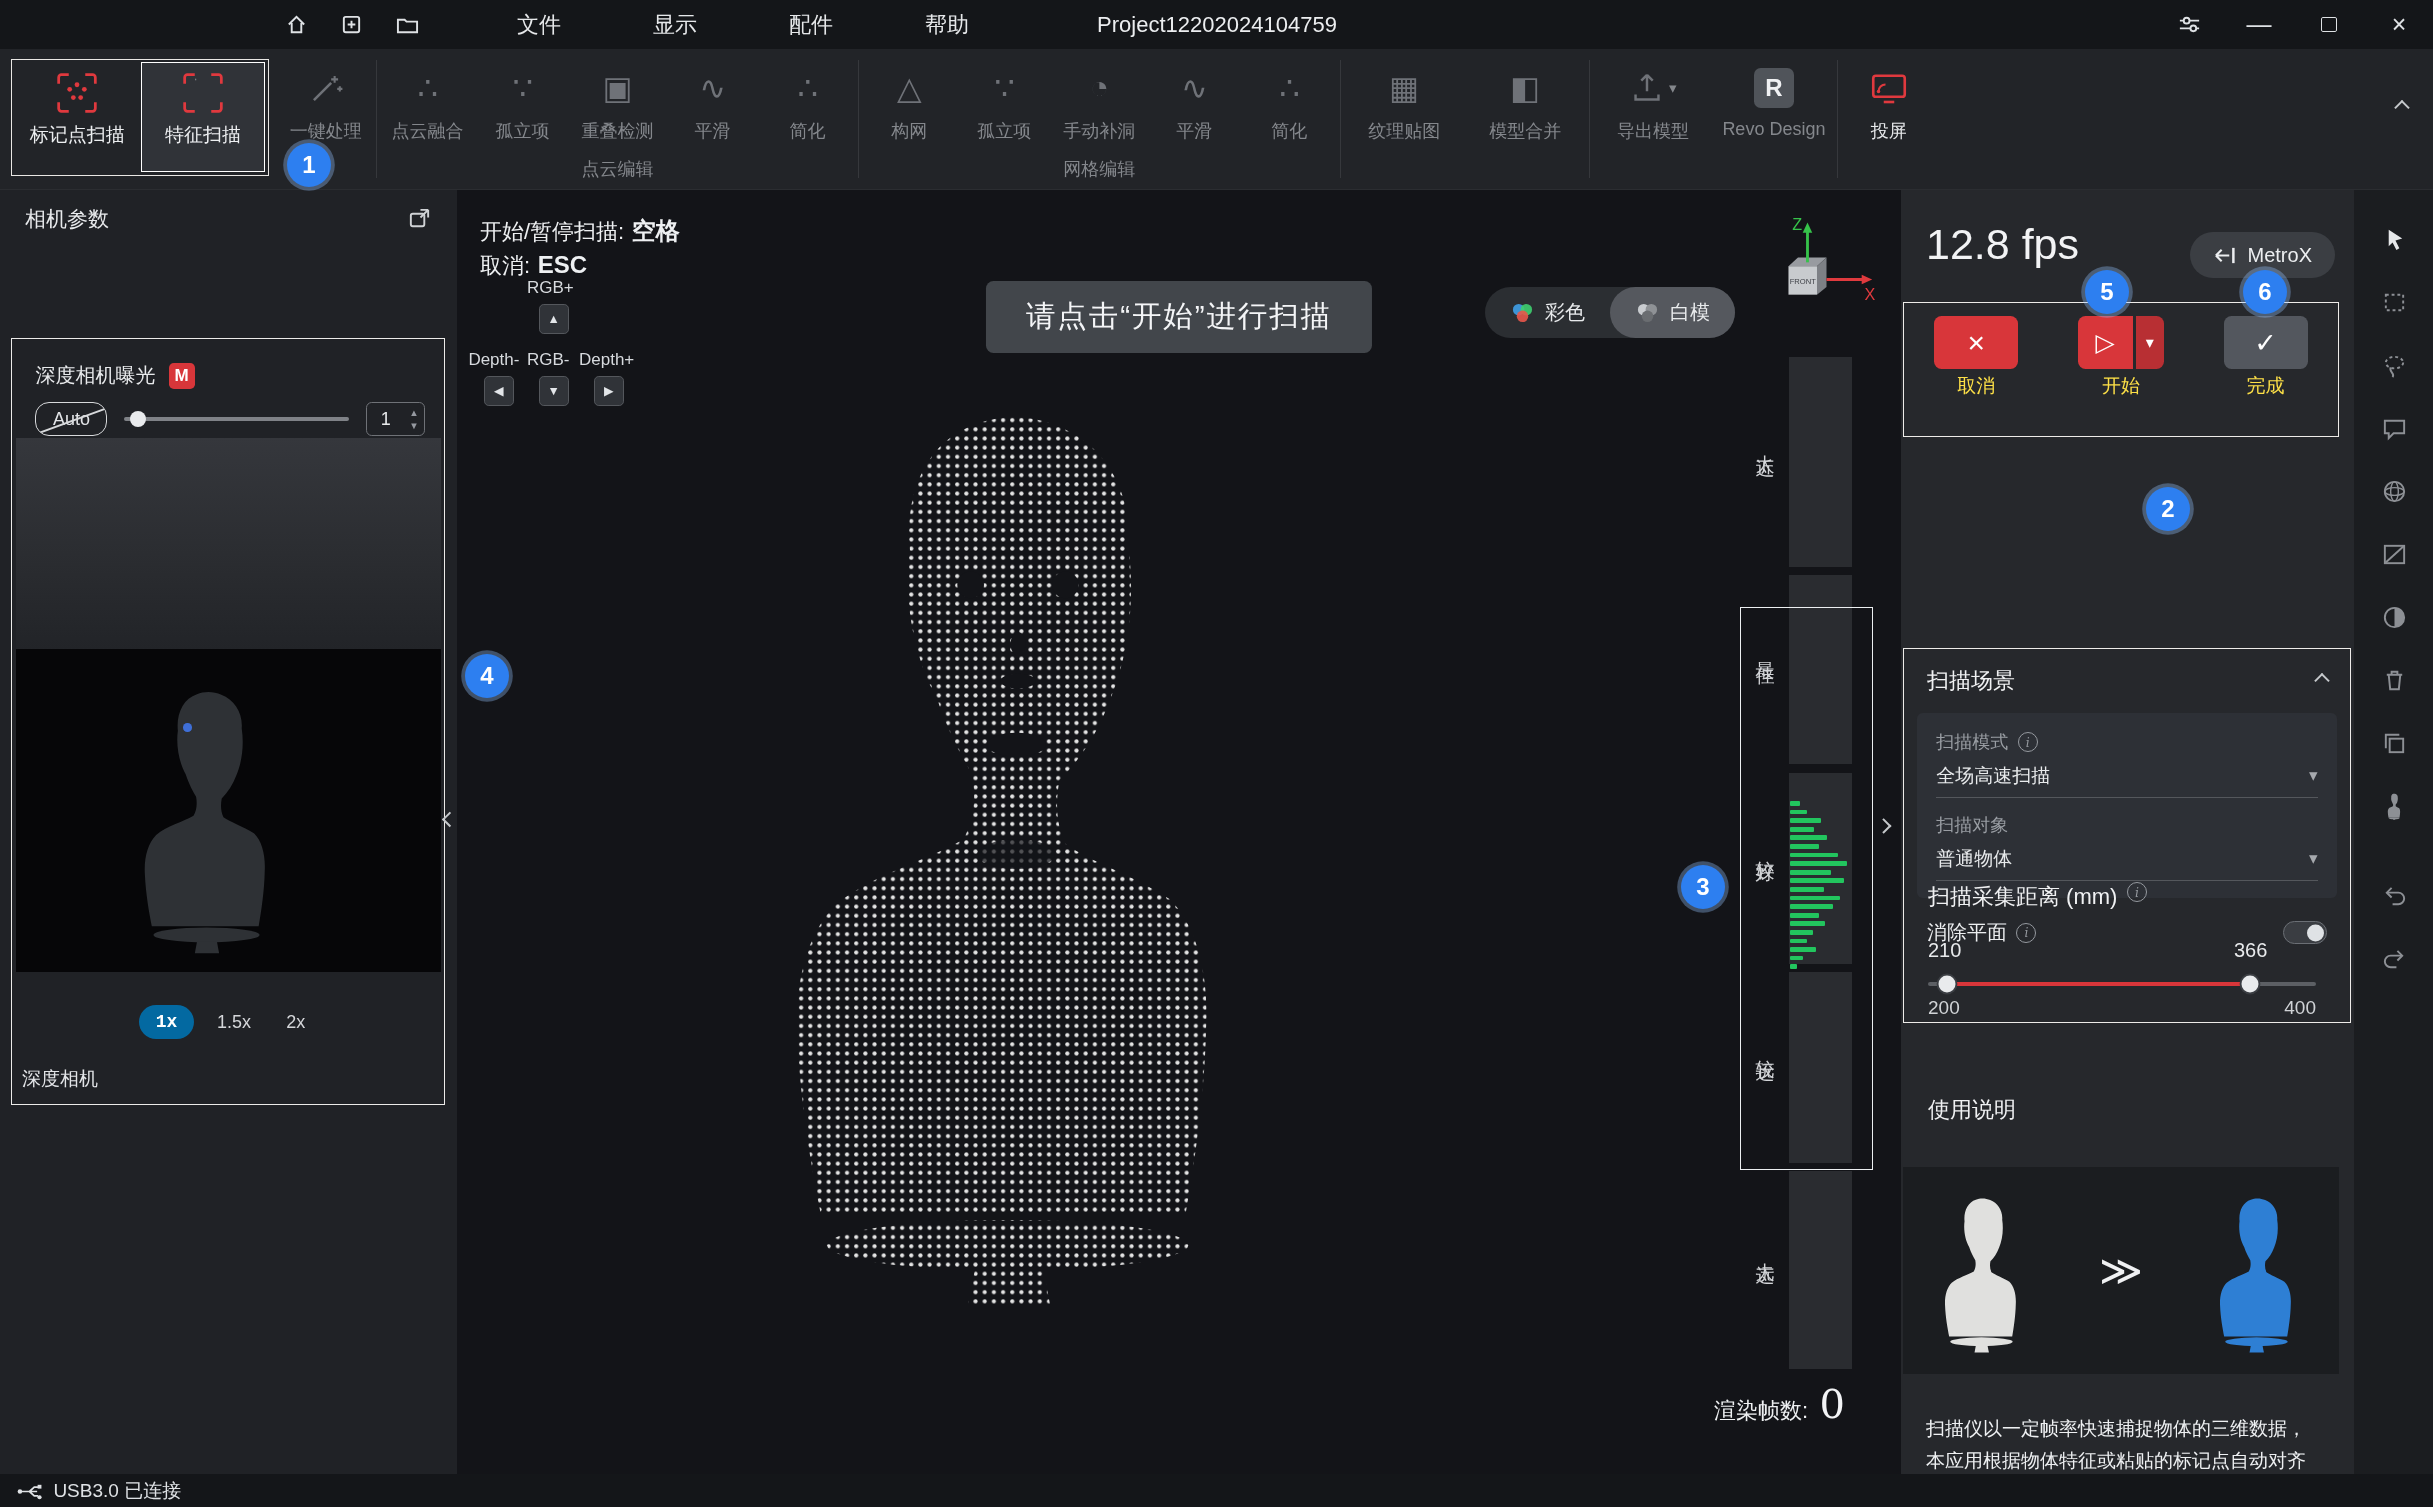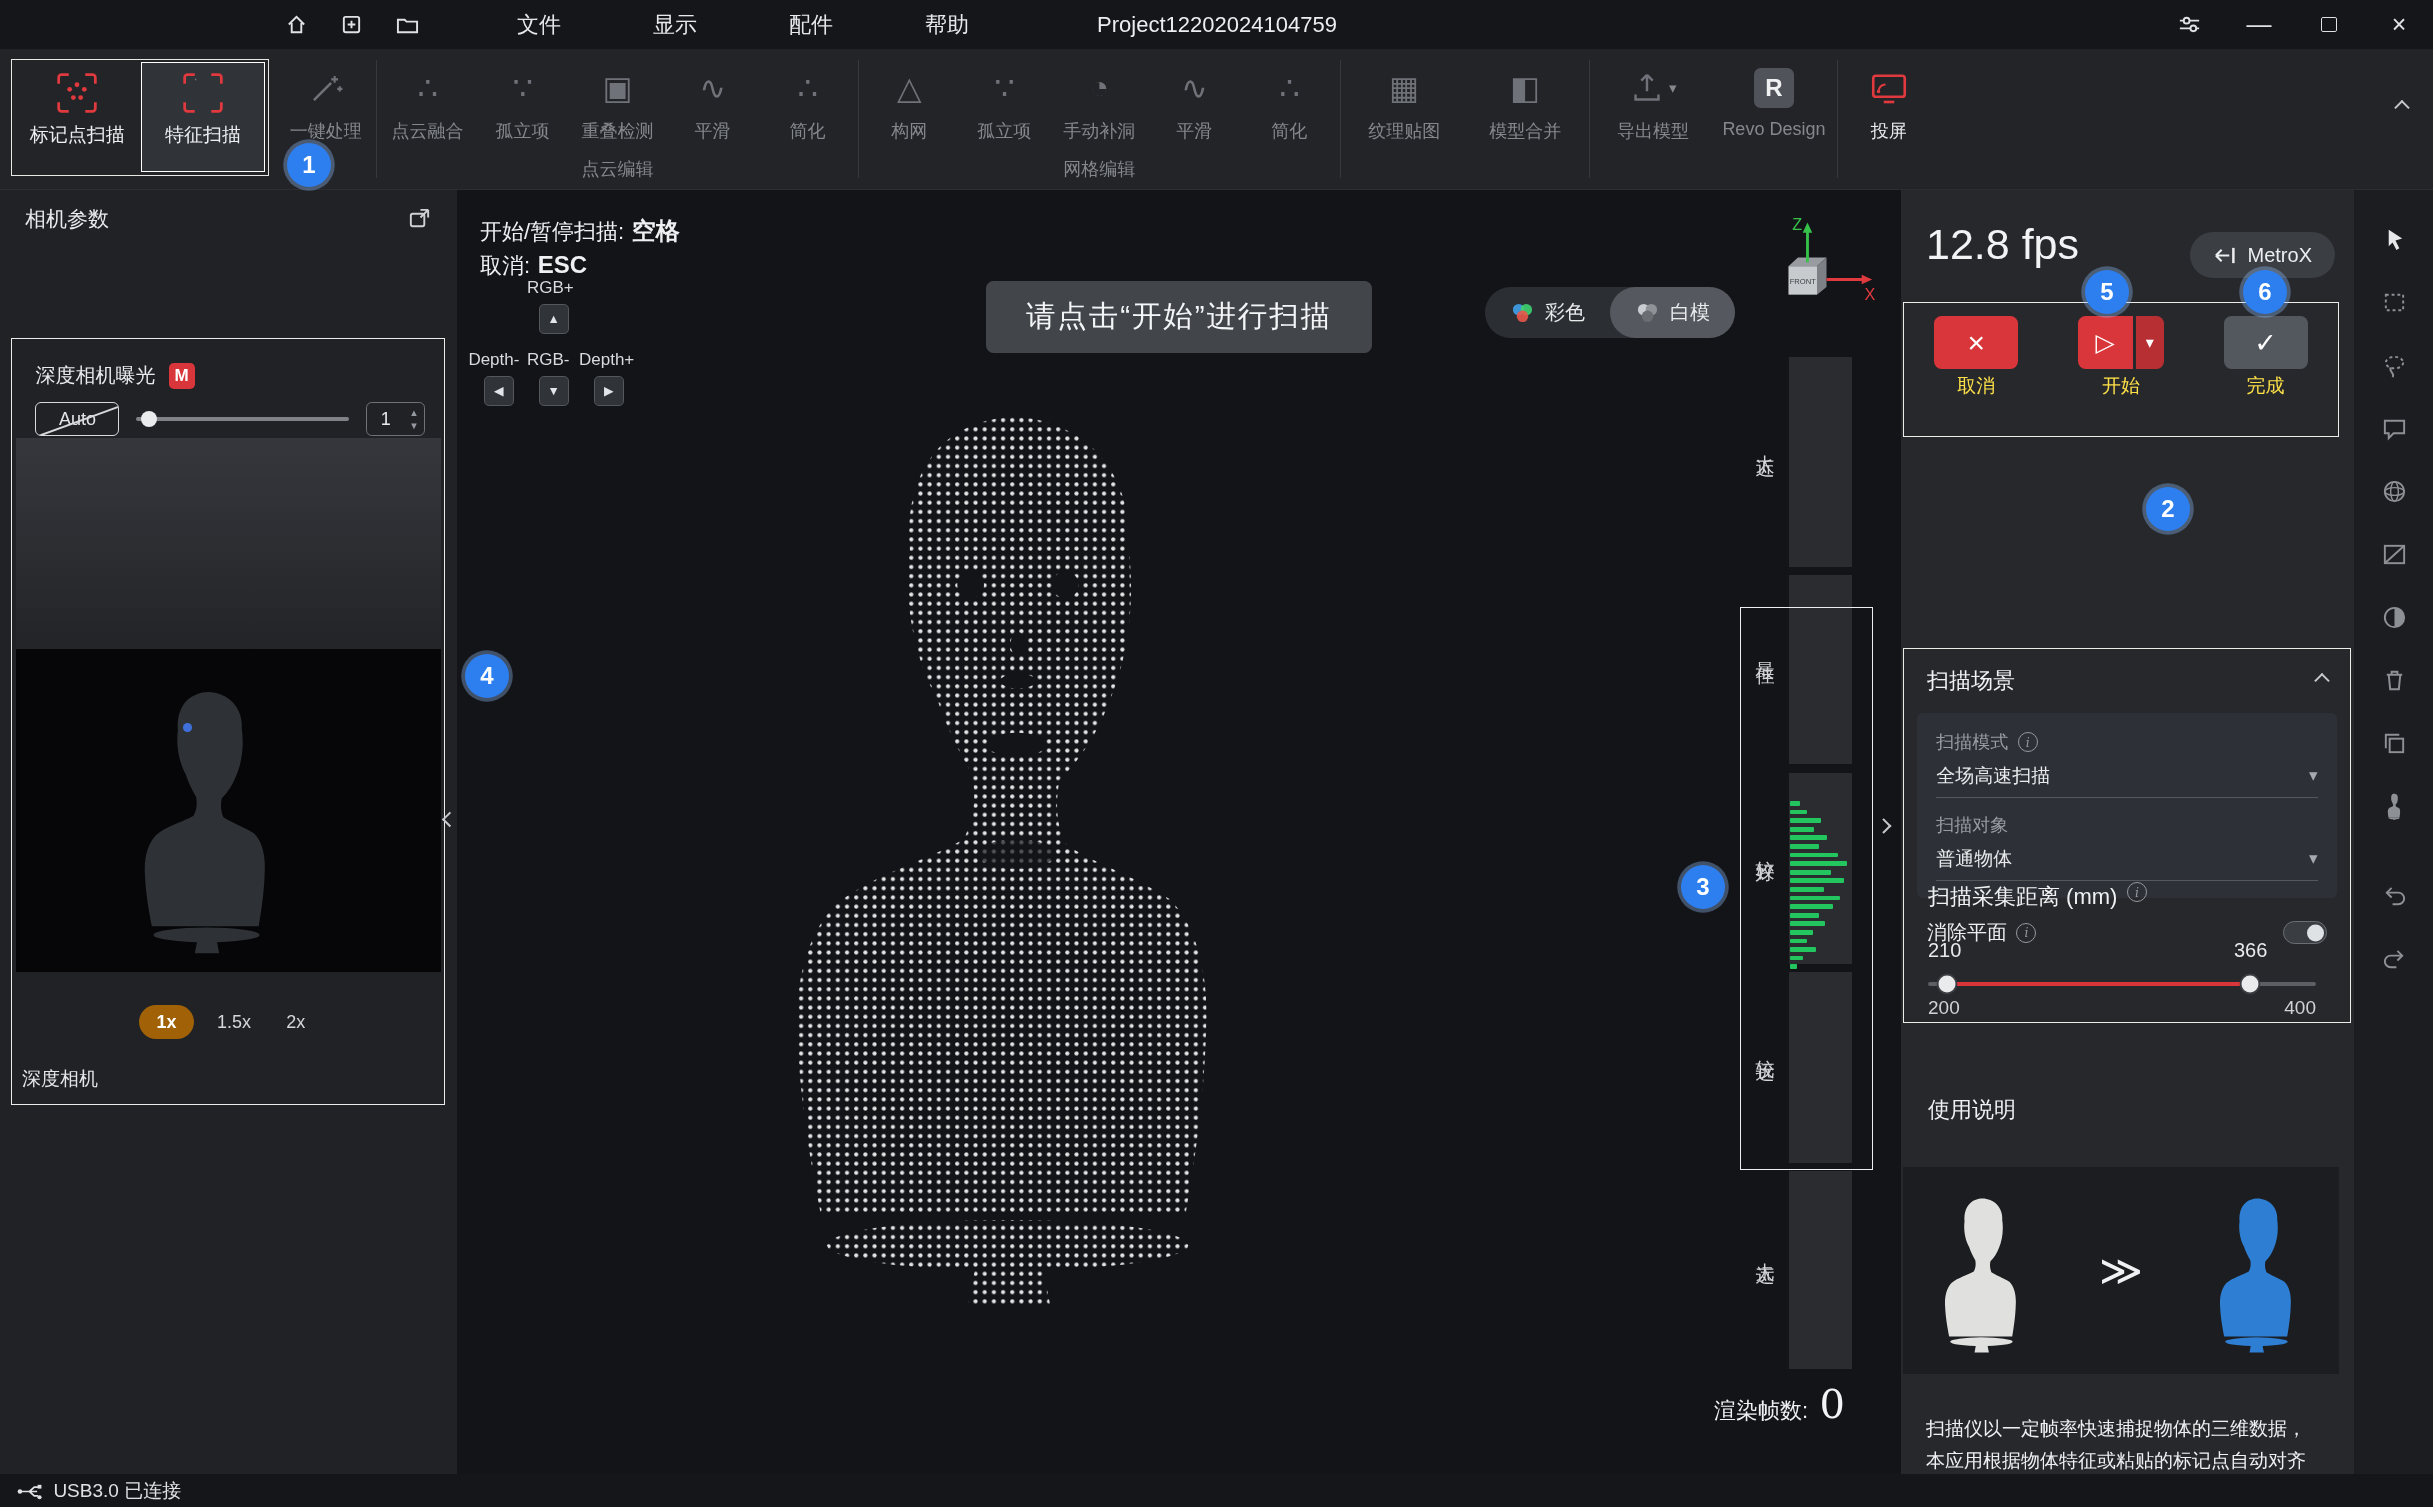--- a/index.html
+++ b/index.html
@@ -38,32 +38,32 @@
 .caret-mini{font-size:15px;color:#84878c;margin-left:3.8px;}
 .revo-tile{width:40px;height:40px;background:#50545a;border-radius:6.7px;display:flex;align-items:center;justify-content:center;font-size:24px;font-weight:bold;color:#f0f1f3;}
 #ribbon-collapse{position:absolute;right:27px;top:53px;}
 
 #leftpanel{position:absolute;left:0;top:190px;bottom:34px;width:457px;background:#202226;z-index:5;}
 .lp-header{height:57px;display:flex;align-items:center;justify-content:space-between;padding:0 25px;font-size:21px;color:#e8eaec;}
 #lp-box{position:absolute;left:11.4px;top:148px;width:434px;height:767px;border:1.9px solid #ecebe9;}
 .exp-row1{position:absolute;left:23px;top:23px;display:flex;align-items:center;gap:13.3px;font-size:20px;}
 .m-badge{width:26px;height:26px;background:#d8363a;border-radius:4.8px;display:flex;align-items:center;justify-content:center;font-size:17px;font-weight:bold;color:#fff;}
 .exp-row2{position:absolute;left:23px;right:19px;top:63px;display:flex;align-items:center;}
-.auto-btn{width:84px;height:34px;border:1.9px solid #d7d9db;border-radius:6px;display:flex;align-items:center;justify-content:center;font-size:18px;color:#e3e5e8;position:relative;overflow:hidden;}
+.auto-btn{width:72px;height:34px;border:1.9px solid #d7d9db;border-radius:14px;display:flex;align-items:center;justify-content:center;font-size:18px;color:#e3e5e8;position:relative;overflow:hidden;}
 .auto-btn::after{content:"";position:absolute;left:-7.6px;top:50%;width:130%;height:1.9px;background:#d7d9db;transform:rotate(-20deg);}
 .exp-slider{flex:1;margin:0 17px;height:3.8px;background:#7f8287;border-radius:1.9px;position:relative;}
 .exp-handle{position:absolute;left:6%;top:50%;transform:translate(-50%,-50%);width:16px;height:16px;border-radius:50%;background:#e9ebed;}
 .exp-value{width:59px;height:34px;border:1px solid #6f7277;border-radius:5.7px;display:flex;align-items:center;padding-left:13.3px;font-size:18px;position:relative;}
 .spin{position:absolute;right:5.7px;top:2.9px;display:flex;flex-direction:column;line-height:13.3px;font-size:9.5px;color:#9599a0;}
 .lp-grad{position:absolute;left:3.8px;right:3.8px;top:99px;height:211px;background:linear-gradient(180deg,#35373c 0%,#2a2c30 60%,#222428 100%);}
 .lp-img{position:absolute;left:3.8px;right:3.8px;top:310px;height:323px;background:#060608;overflow:hidden;}
 .blue-dot{position:absolute;left:167px;top:74px;width:8.6px;height:8.6px;border-radius:50%;background:#3f6fd8;}
 .zoomrow{position:absolute;left:0;right:0;top:666px;display:flex;justify-content:center;align-items:center;gap:13.3px;}
 .zoom{min-width:44px;height:34px;border-radius:17px;display:flex;align-items:center;justify-content:center;font-size:18px;color:#d4d6d9;padding:0 9.5px;}
-.zoom.zsel{background:#a16207;color:#fff;min-width:55px;font-weight:bold;}
+.zoom.zsel{background:#0369a1;color:#fff;min-width:55px;font-weight:bold;font-family:Liberation Mono, monospace;}
 .lp-camname{position:absolute;left:9.5px;top:727px;font-size:19px;color:#e3e5e8;}
 #lp-collapse{position:absolute;right:1.9px;top:624px;}
 
 #vp{position:absolute;left:457px;top:190px;right:533px;bottom:34px;background:#131418;overflow:hidden;}
 .hint{position:absolute;left:23px;font-size:22px;color:#eef0f2;}
 .hint .kbd{font-size:24px;font-weight:bold;margin-left:7.6px;}
 .klabel{position:absolute;font-size:17px;color:#d7dade;}
 .kbtn{position:absolute;width:29.5px;height:29.5px;background:#303338;border:1px solid #54575c;border-radius:4.8px;color:#e3e6e9;display:flex;align-items:center;justify-content:center;font-size:12.4px;}
 #vp-banner{position:absolute;left:50%;transform:translateX(-50%);top:91px;height:72px;padding:0 40px;background:rgba(80,84,90,.78);border-radius:7.6px;display:flex;align-items:center;font-size:29.5px;letter-spacing:1.9px;color:#f4f5f7;}
 #mode-toggle{position:absolute;left:1028px;top:97px;height:51px;border-radius:26px;background:#2b2e32;display:flex;align-items:center;}

